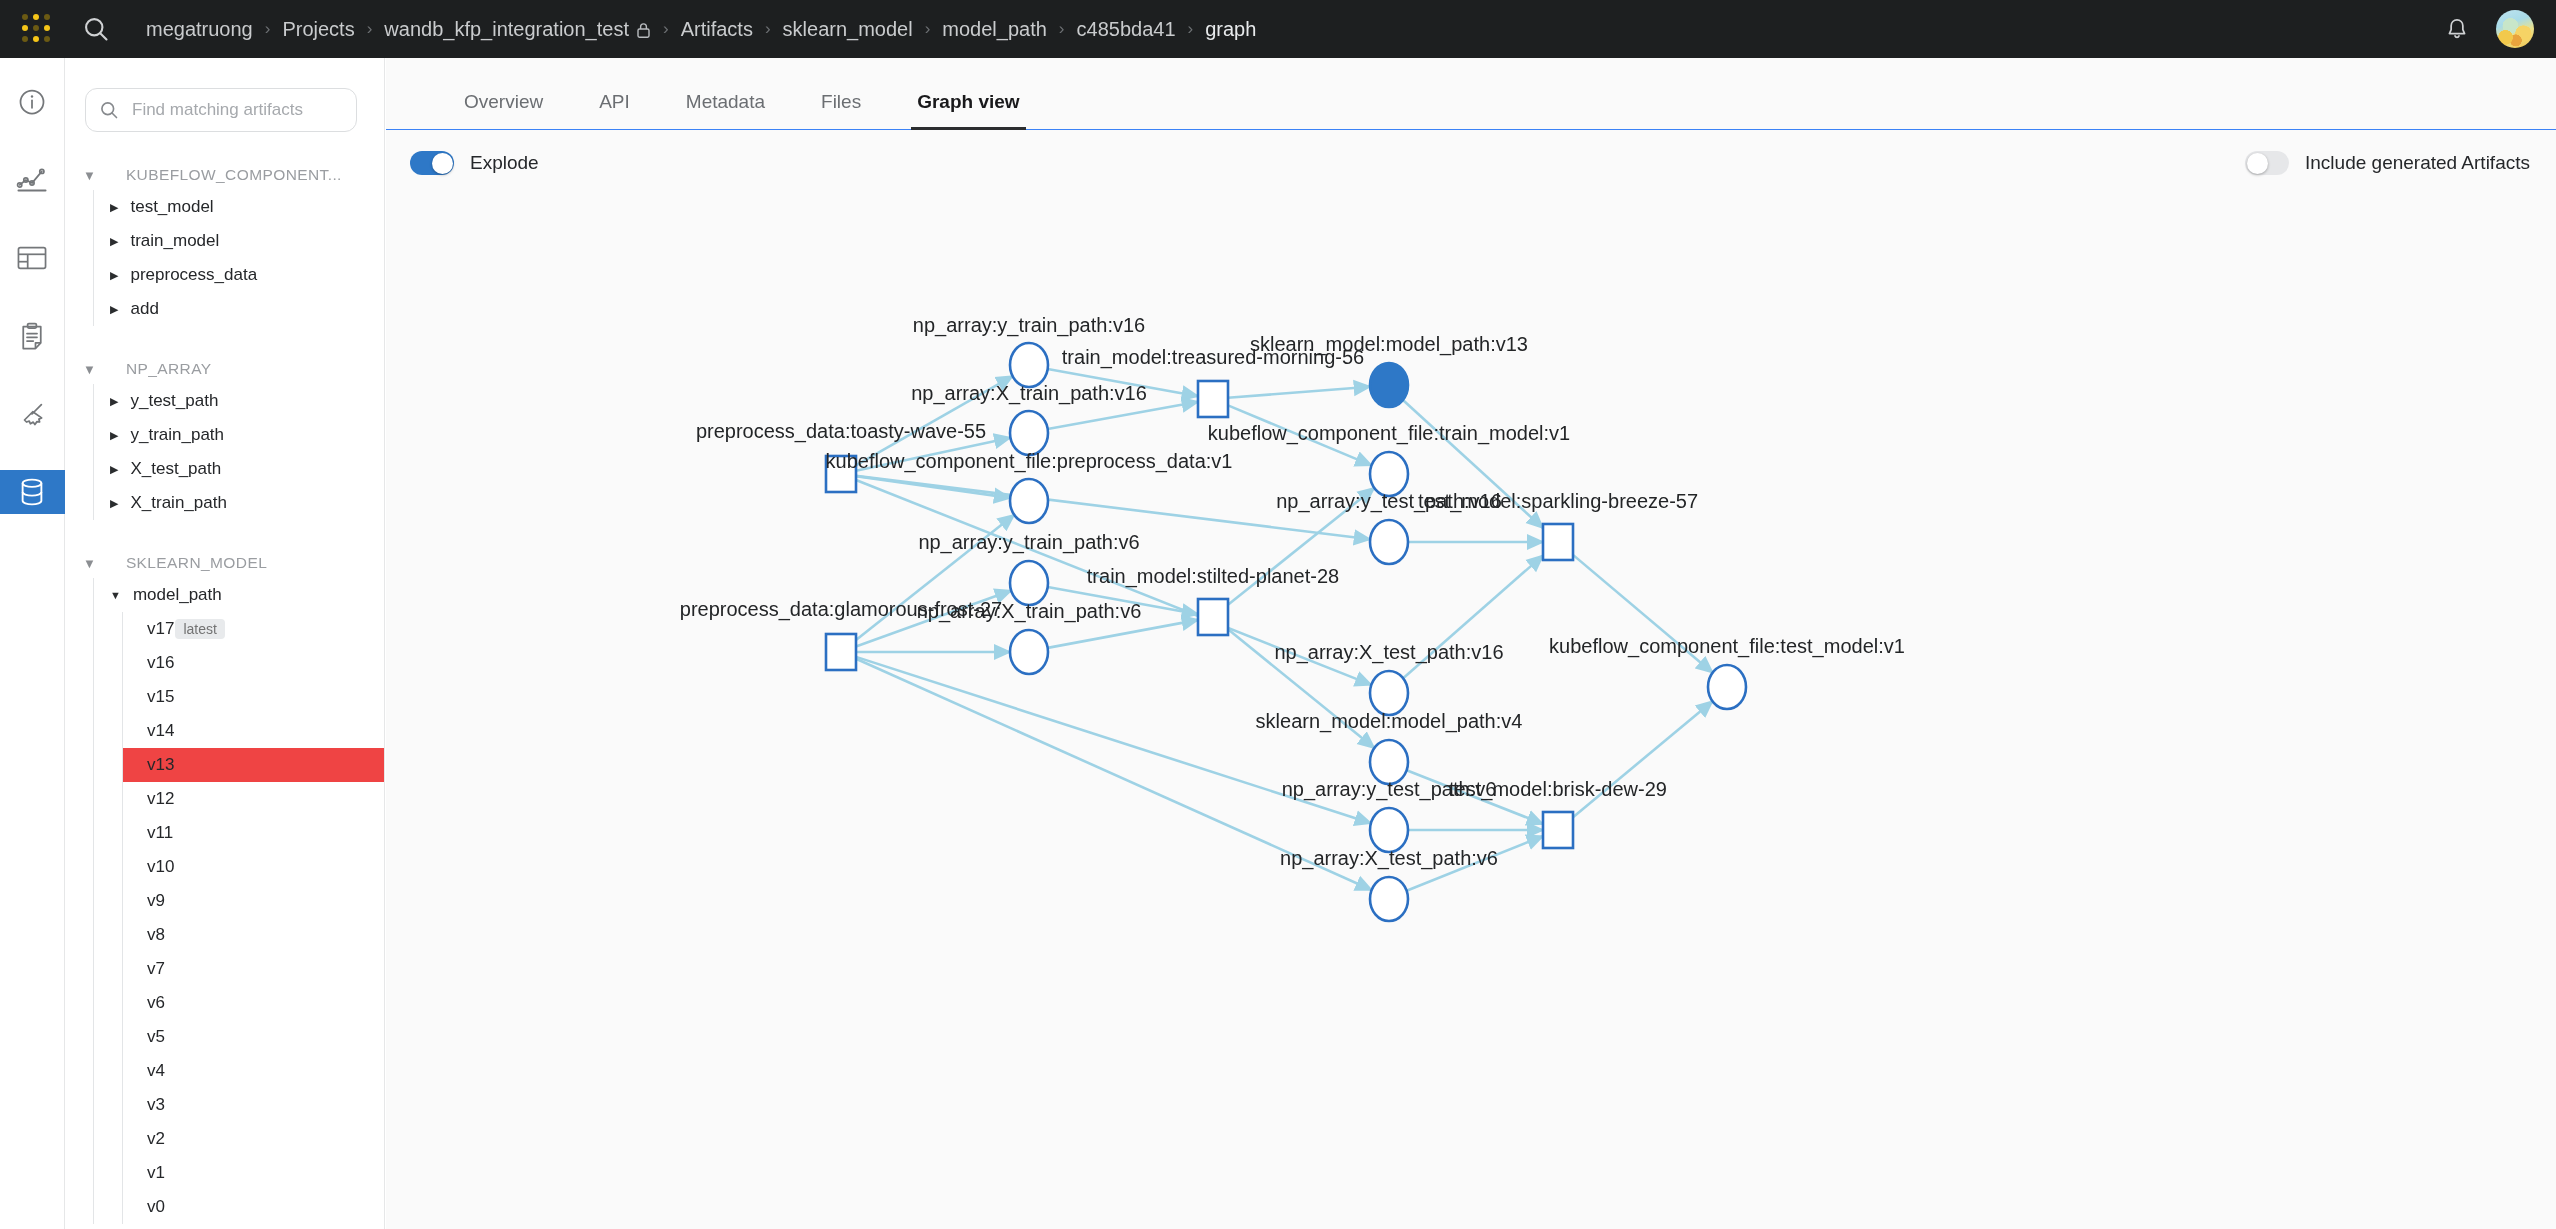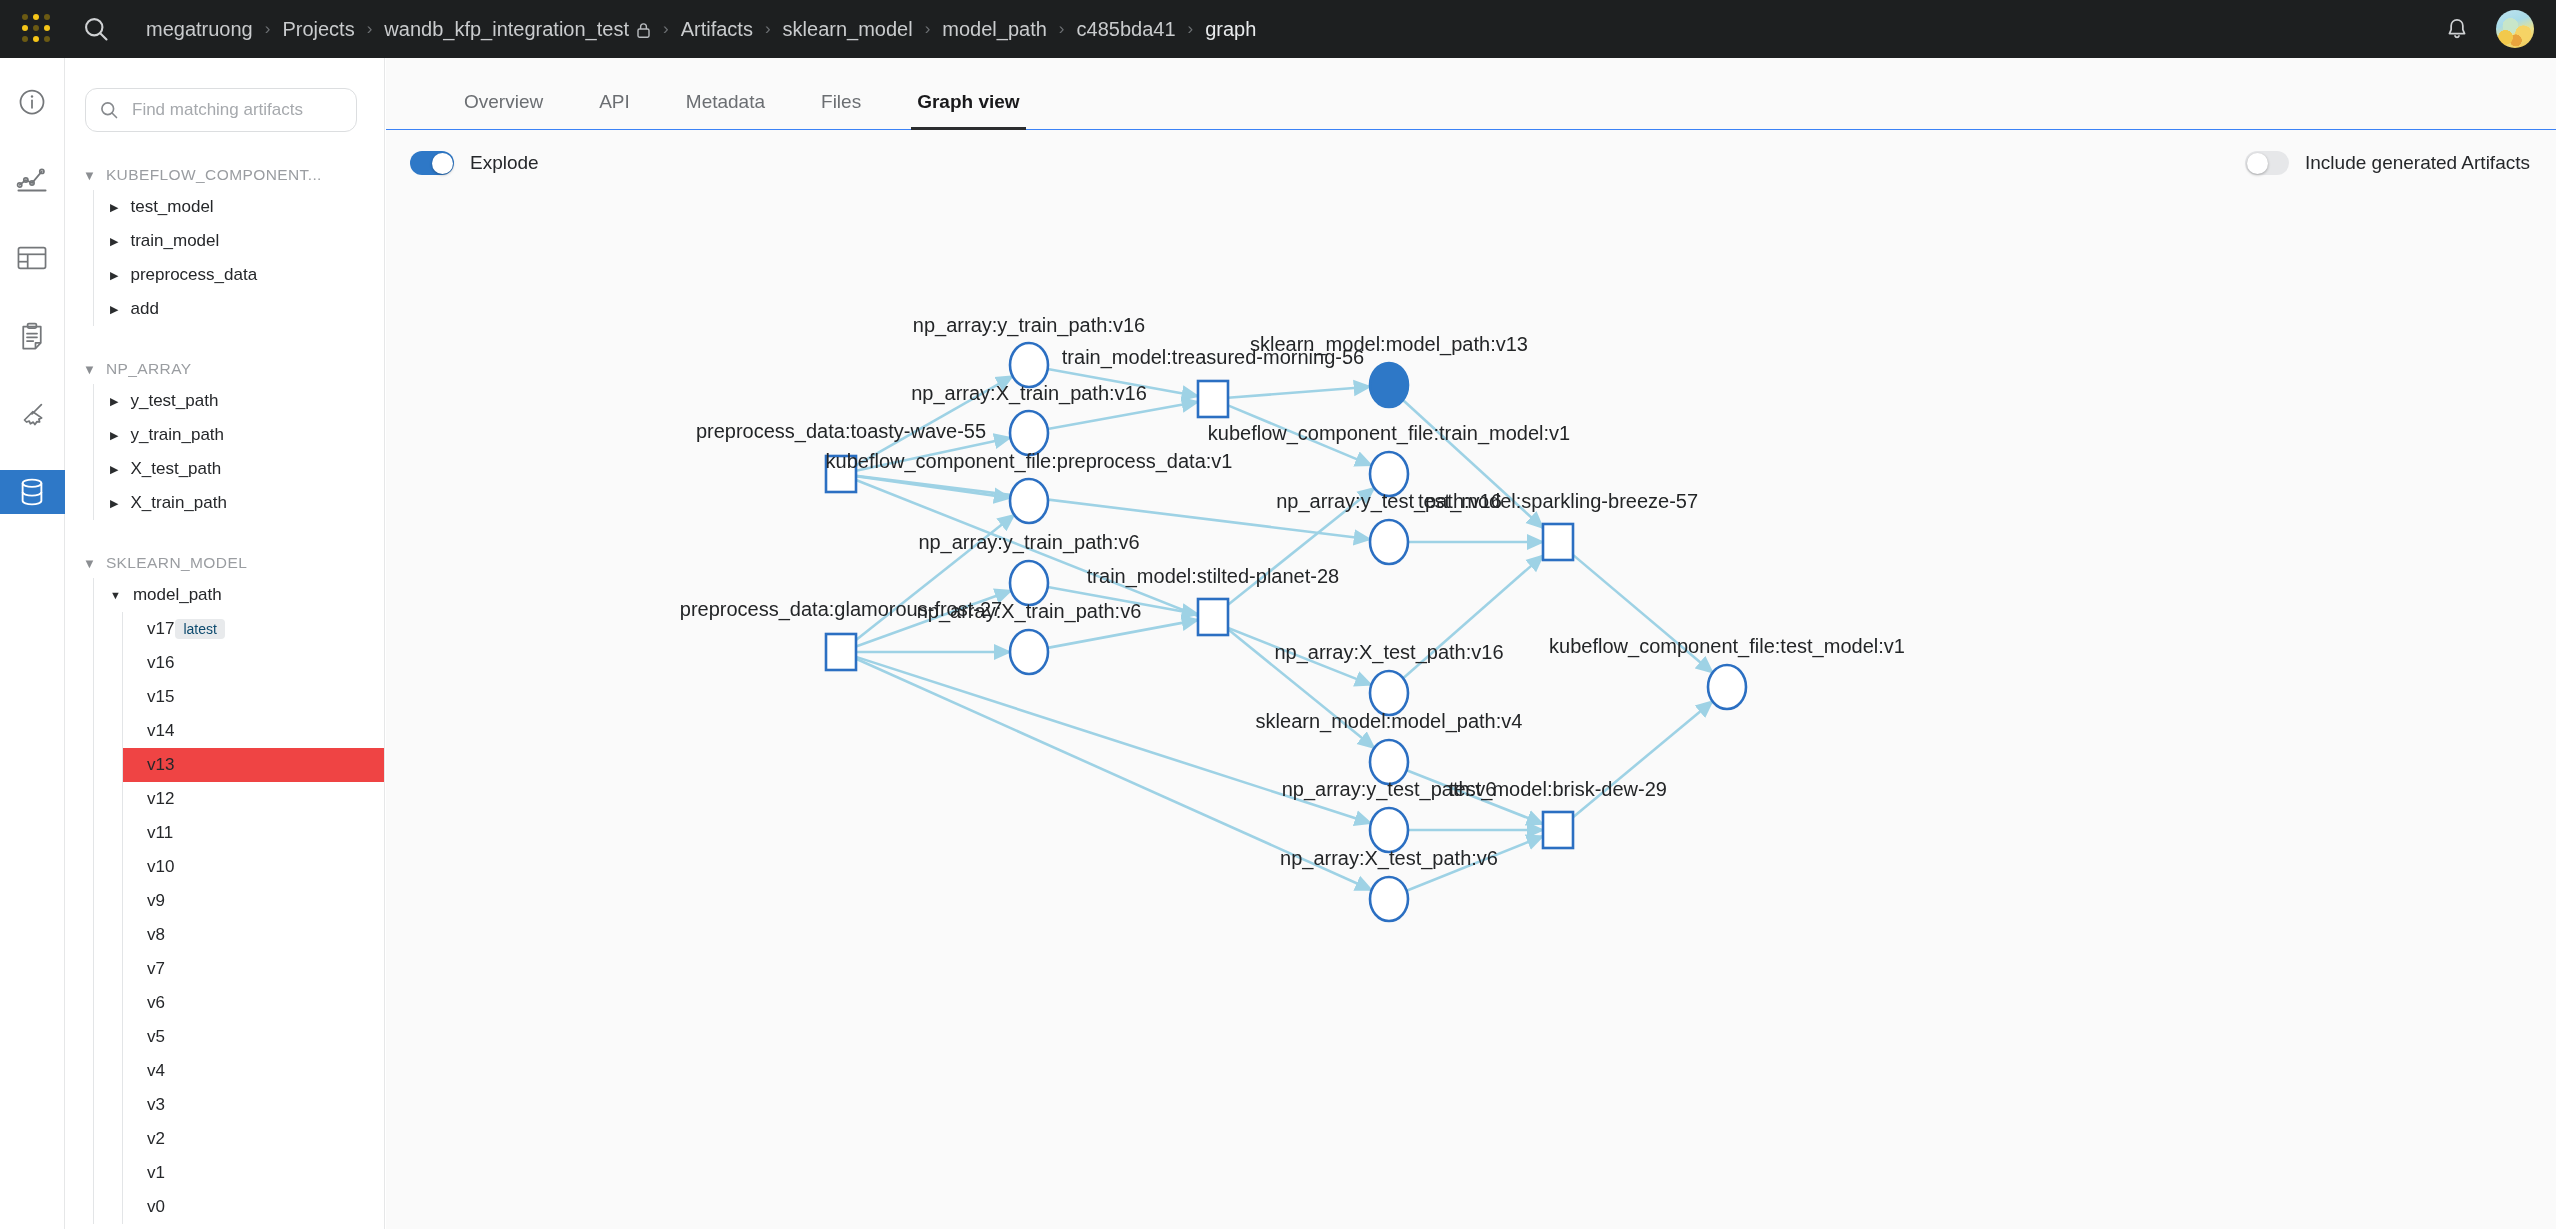--- a/index.html
+++ b/index.html
@@ -60,29 +60,29 @@
     background:#fff; padding-left:46px; font-size:17px; color:#3c3f42;
     font-family:"Liberation Sans", sans-serif; outline:none;
   }
   .search-box::placeholder { color:#a6a9ad; }
   .search-ico { position:absolute; left:14px; top:12px; pointer-events:none; }
 
   .group { margin-top: 28px; }
   .group-head { display:flex; align-items:center; gap:10px; padding: 6px 0 6px 18px; cursor:pointer; }
   .group-head .caret { color:#8b8e92; font-size:13px; line-height:1; }
   .group-title { color:#9a9da1; font-size:15.5px; letter-spacing:0.4px; font-weight:400;
-                 white-space:nowrap; overflow:hidden; text-overflow:ellipsis; max-width:250px; }
+                 white-space:nowrap; overflow:hidden; text-overflow:ellipsis; max-width:250px;margin-left:20px; }
   .group-body { border-left:1px solid #e3e5e7; margin-left:28px; }
   .tree-item { display:flex; align-items:center; gap:12px; padding: 7px 0 7px 16px; cursor:pointer; }
   .tree-item .tri { color:#2b2d2f; font-size:11px; line-height:1; }
   .tree-label { color:#25272a; font-size:17px; }
   .ver-body { border-left:1px solid #e3e5e7; margin-left:28px; }
   .ver-item { display:flex; align-items:center; gap:1px; padding: 7px 0 7px 24px; cursor:pointer; font-size:17px; color:#25272a;text-align:center; }
   .ver-item.selected { background:#ef4444; }
-  .badge-latest { background:#e8eaec; color:#0c4a6e; font-size:14px; border-radius:4px; padding:2px 8px; }
+  .badge-latest { background:#e8eaec; color:#737373; font-size:14px; border-radius:4px; padding:2px 8px; }
 
   
   .main { position:absolute; left:386px; top:58px; width:2170px; height:1171px; background:#fafafa; }
   .tabs { height:72px; display:flex; align-items:flex-end; gap:0px; padding-left:50px;
           border-bottom:1px solid #3b82f6; background:#fafafa; }
   .tab { padding: 0 28px 16px 28px; font-size:19px; color:#6b6e72; cursor:pointer; position:relative; }
   .tab.active { color:#19191b; font-weight:bold; }
   .tab.active:after { content:""; position:absolute; left:22px; right:22px; bottom:-1px; height:3px; background:#2b2d2f; }
 
   .toolrow { height:66px; display:flex; align-items:center; padding: 0 50px 0 24px; position:relative;text-align:right; }

